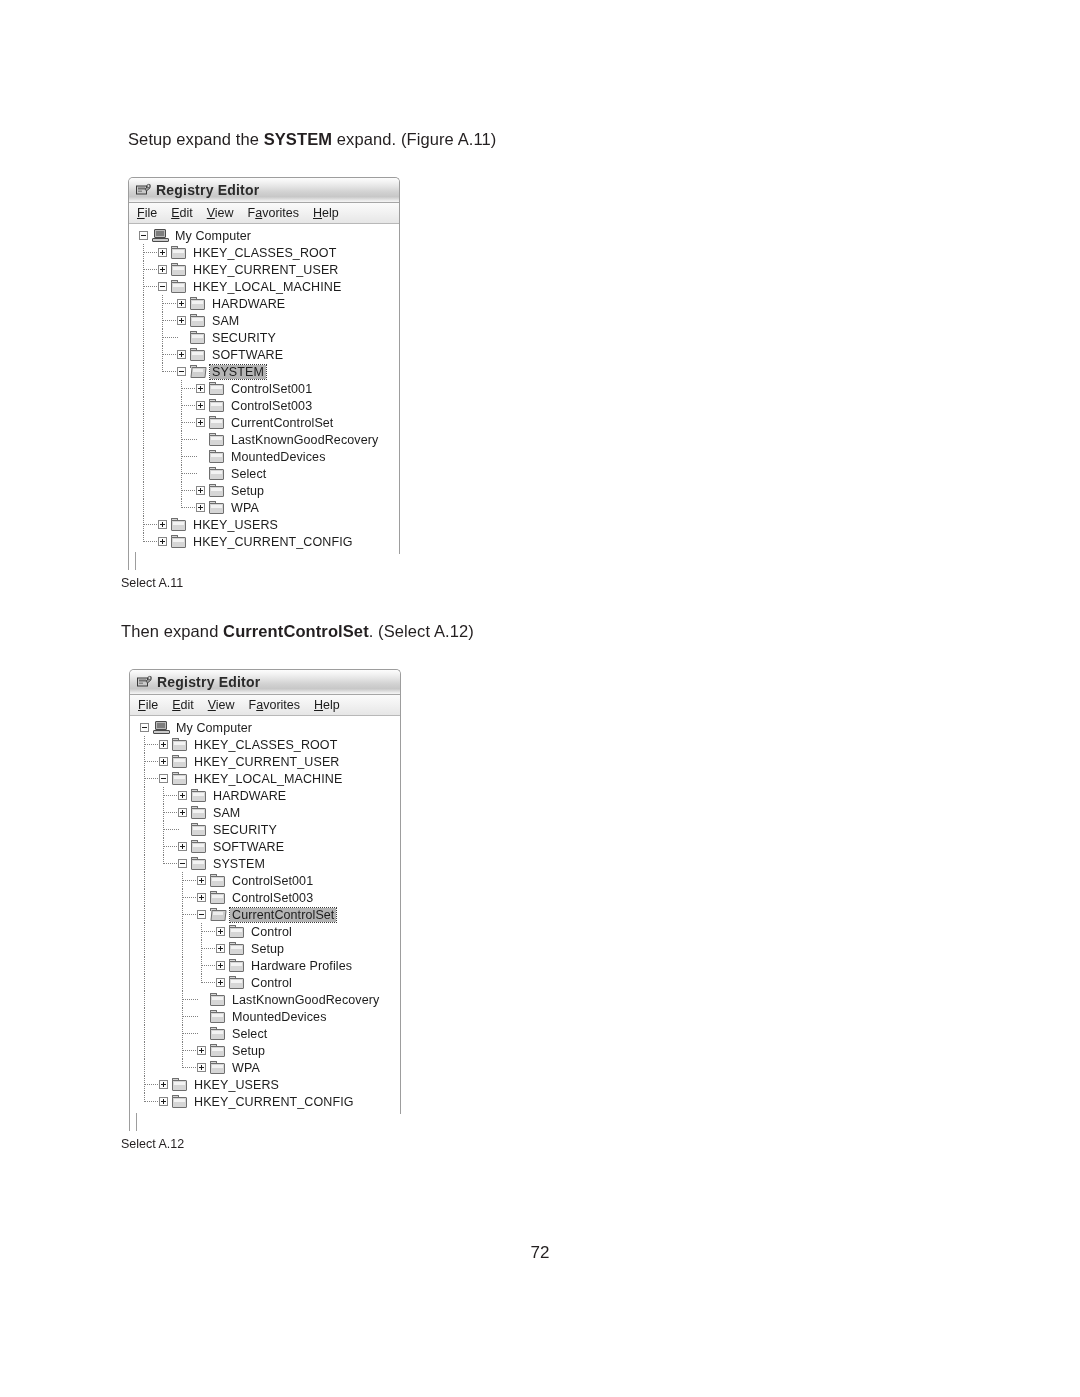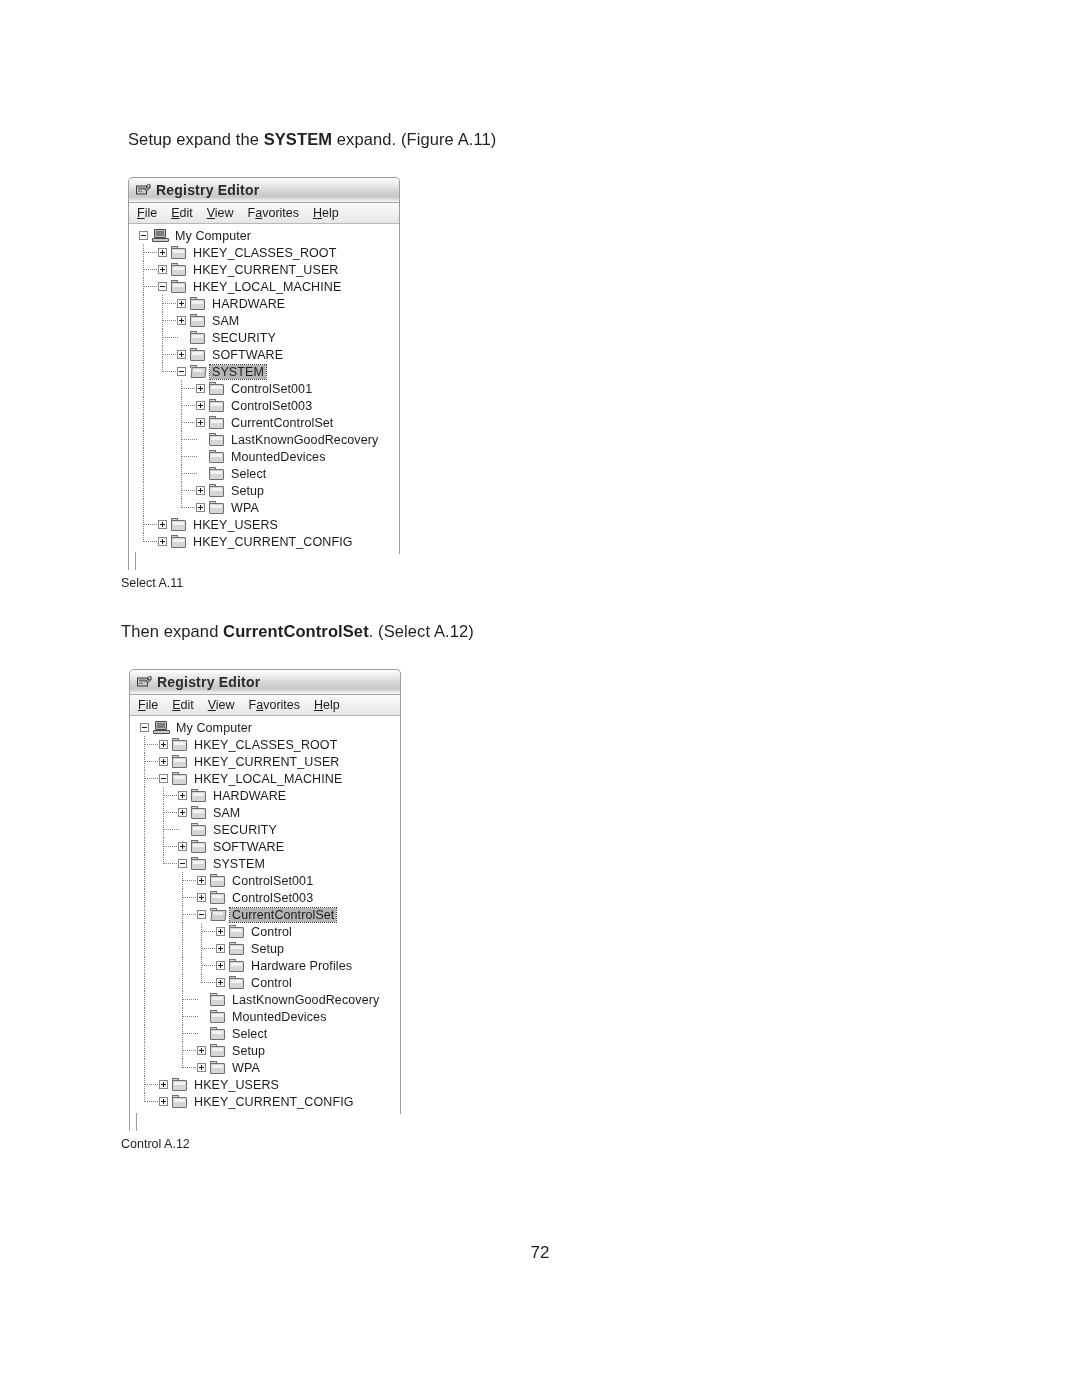--- a/index.html
+++ b/index.html
@@ -887,15 +887,15 @@
           <span class="ftab"></span>
           <span class="fbody"></span>
           <span class="fshine"></span>
         </span>
         <span class="tlabel">HKEY_CURRENT_CONFIG</span>
       </div>
     </div>
 </div>
 <div class="regwin-tail" style="left:129px; top:1113px; height:18px;"></div>
 
-<div class="fig-caption" style="left:121px; top:1137px;">Control A.12</div>
+<div class="fig-caption" style="left:121px; top:1137px;">Select A.12</div>
 
 <div class="page-number" style="left:0; top:1243px;">72</div>
 
 </body></html>

